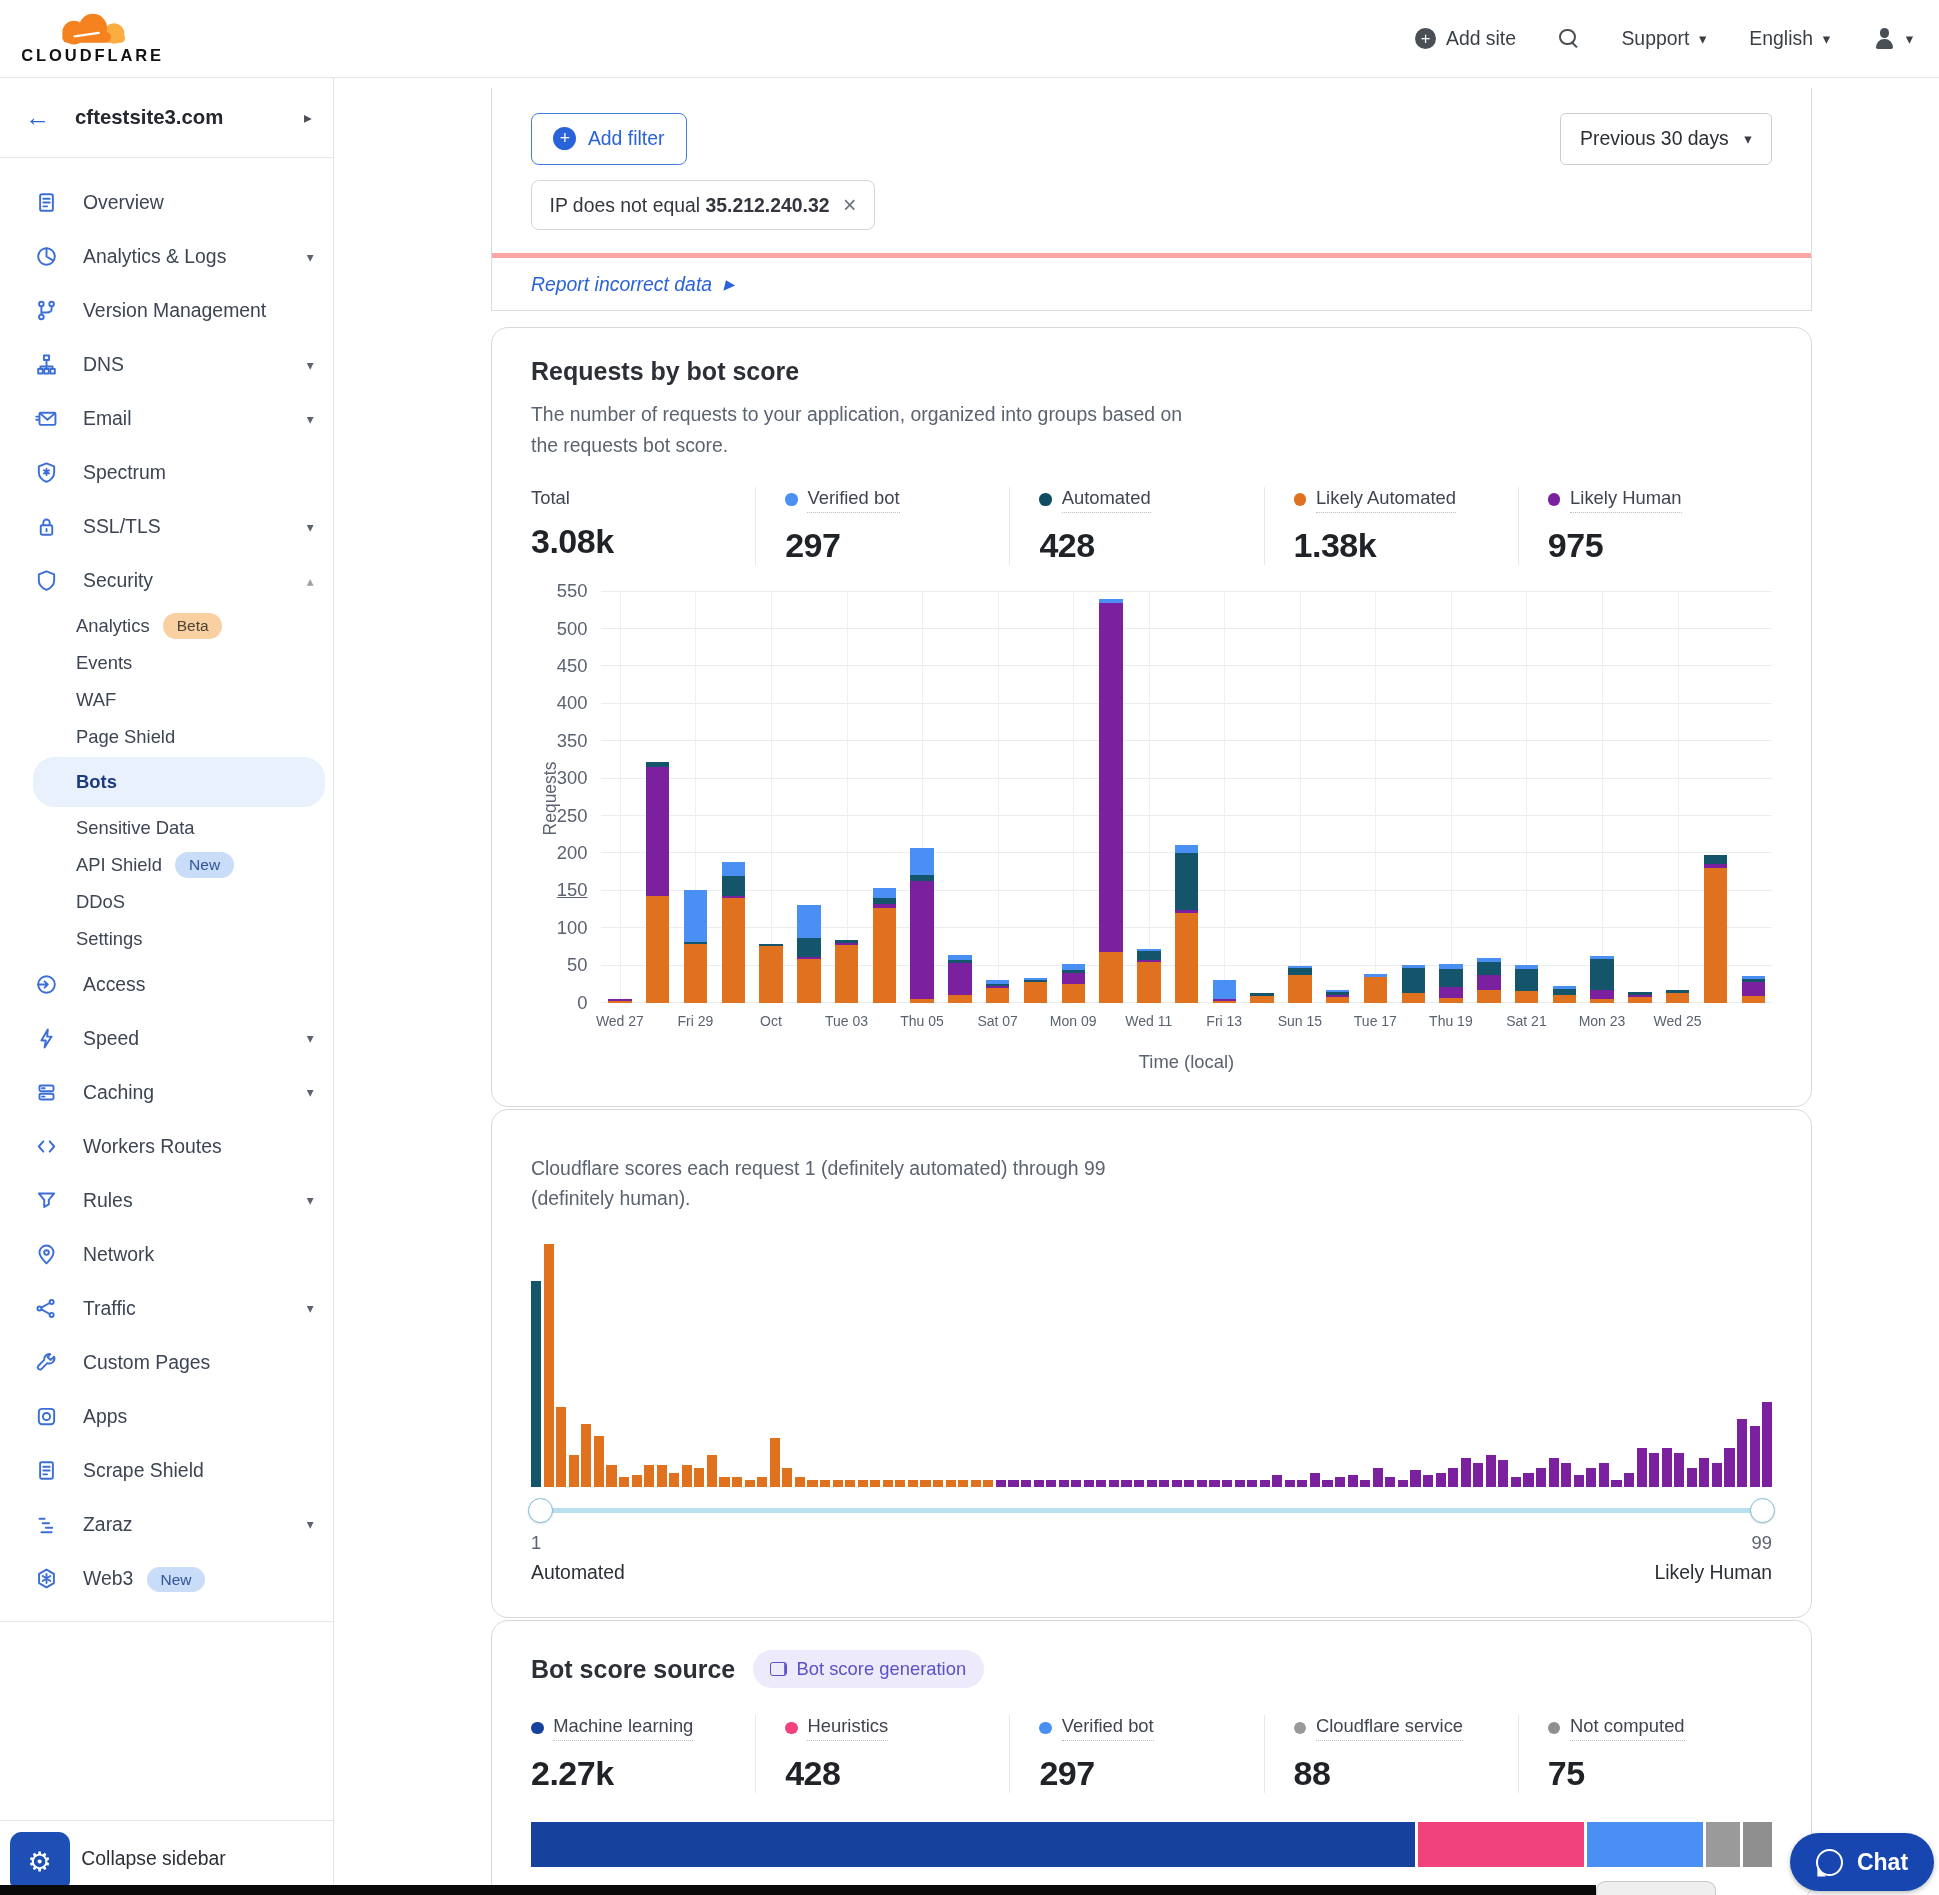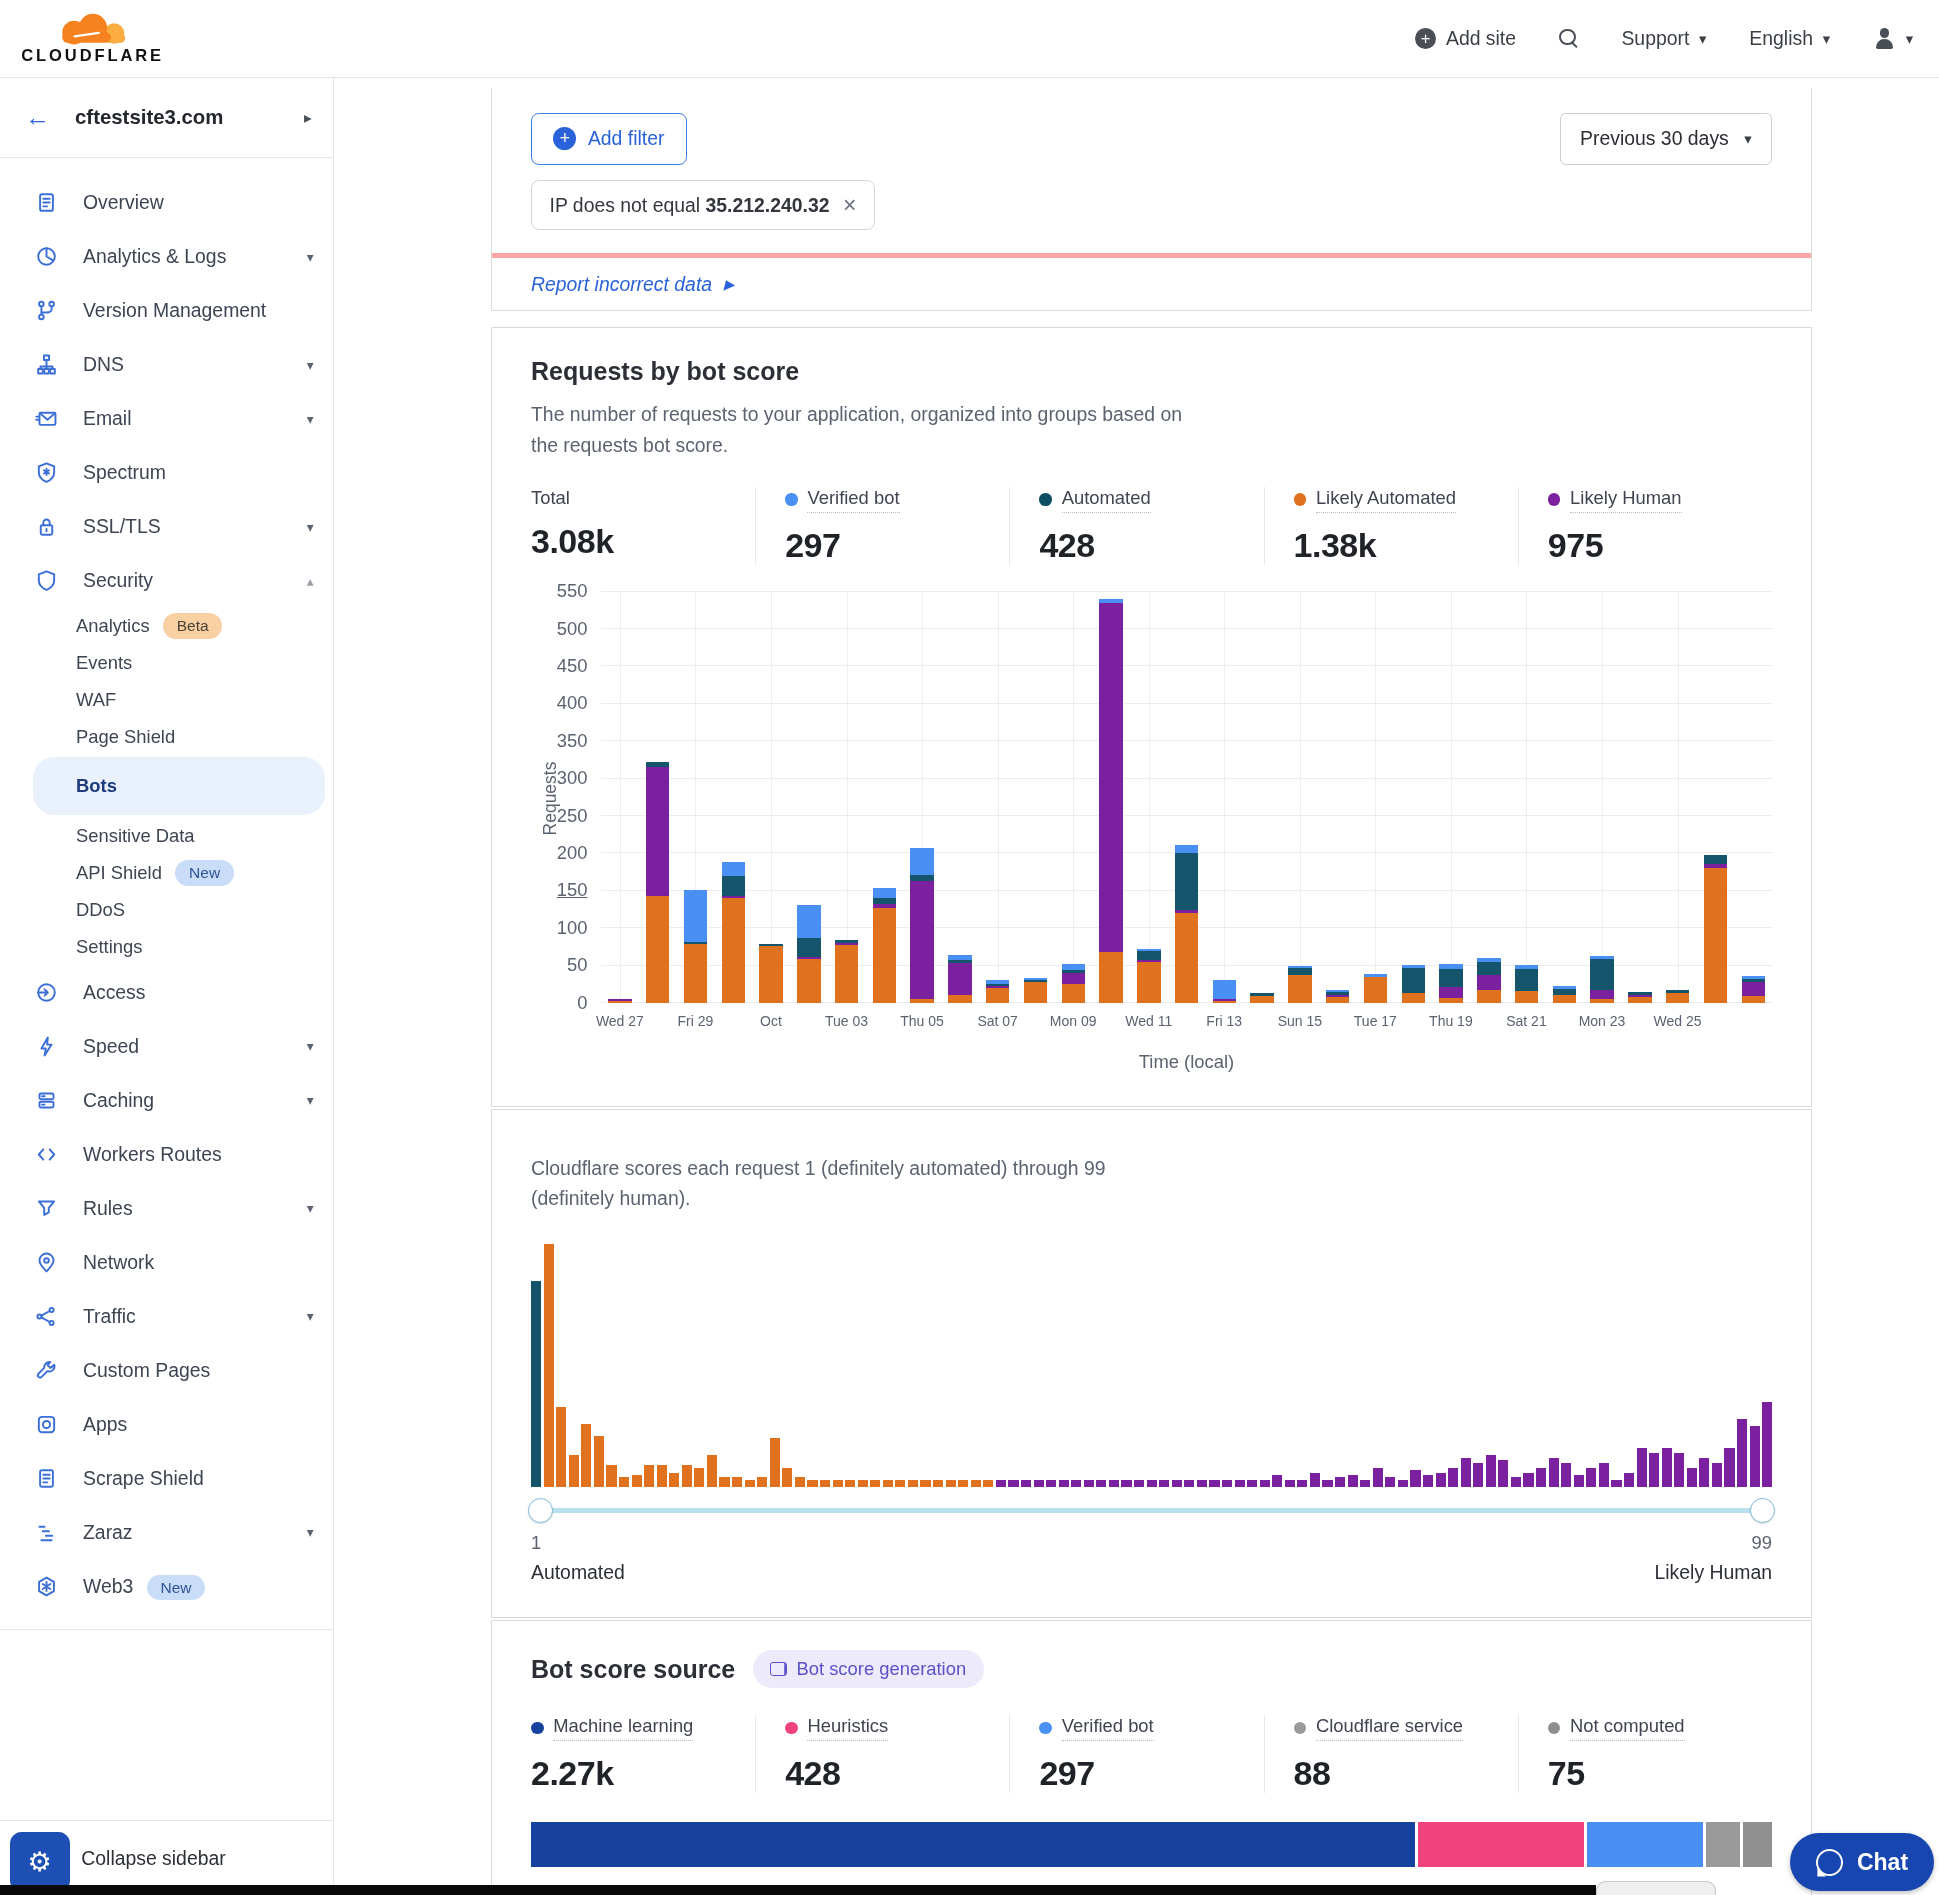--- a/index.html
+++ b/index.html
@@ -43,21 +43,21 @@
     font-size:19.4px; color:#3d4553; cursor:pointer; }
   .nav-item .nicon { width:25px; height:25px; margin-right:23px; flex:none; display:flex; align-items:center; }
   .nav-item svg { width:23px; height:23px; stroke:#3b6fd6; fill:none; stroke-width:1.5;
     stroke-linecap:round; stroke-linejoin:round; }
   .nav-label { flex:1; }
   .nav-caret { color:#5b6370; font-size:13.6px; }
   .nav-caret.up { color:#9aa0a8; }
   .sub-item { height:37px; display:flex; align-items:center; padding:0 13.6px 0 76px;
     font-size:18.4px; color:#3d4553; cursor:pointer; }
   .sub-item.selected { background:#e8f1fc; border-radius:21.3px; margin:1.9px 7.8px 1.9px 33px;
-    padding-left:43px; font-weight:700; color:#1d3a7d; height:58px; }
+    padding-left:43px; font-weight:700; color:#1d3a7d; height:50px; }
   .badge { font-size:15.5px; border-radius:13.6px; padding:3.9px 13.6px; margin-left:13.6px; }
   .badge.beta { background:#f8d0a2; color:#4c4236; }
   .badge.new { background:#c9dcf8; color:#2f5596; }
   .nav-div { border-top:1px solid #e6e6e6; margin-top:15.5px; }
   .side-fill { flex:1; }
   .collapse-row { border-top:1px solid #e6e6e6; height:76px; display:flex; align-items:center; }
   .gear-btn { width:60px; height:60px; background:#1d4fb5; border-radius:11.6px; margin:7.8px 11.6px 0 9.7px;
     color:#fff; font-size:27px; display:flex; align-items:center; justify-content:center; cursor:pointer; }
   .collapse-label { font-size:19.4px; color:#2c3036; }
 
@@ -74,21 +74,21 @@
   .chip { display:flex; align-items:center; gap:13.6px; height:50px; padding:0 17.5px;
     border:1px solid #d2d5da; border-radius:7.8px; font-size:19.4px; color:#33373d; background:#fff; }
   .chip b { font-weight:700; }
   .chip-x { color:#6b7280; font-size:23px; cursor:pointer; }
   .range-btn { display:flex; align-items:center; gap:15.5px; height:52px; padding:0 19.4px;
     border:1.5px solid #c9cdd3; border-radius:5.8px; font-size:19.4px; color:#2b2e33; background:#fff; cursor:pointer; }
   .report-row { border-top:5px solid #fca5a5; padding:14.6px 39px;font-style:italic; }
   .report-link { color:#2962d9; font-size:19.4px; cursor:pointer; display:inline-flex; align-items:center; gap:11.6px; }
   .report-link .tri { font-size:13.6px; }
 
-  .card { border:1px solid #d9d9d9; border-radius:1px; background:#fff; margin-top:15.5px; padding:29px 39px 33px; }
+  .card { border:1px solid #d9d9d9; border-radius:17px; background:#fff; margin-top:15.5px; padding:29px 39px 33px; }
   .card + .card { margin-top:1.9px; }
   .card-title-row { display:flex; align-items:center; gap:17.5px; }
   .card-title { font-size:25px; font-weight:700; color:#2c3036; }
   .pill-badge { display:inline-flex; align-items:center; gap:9.7px; background:#eceafb; color:#5b51c9;
     font-size:18.4px; border-radius:19.4px; padding:7.8px 17.5px; cursor:pointer; }
   .doc-ic { width:16.5px; height:14.6px; border:1.7px solid #5b51c9; border-radius:2.9px;
     box-shadow:inset -3.9px 0 0 -2.1px #5b51c9; }
   .card-desc { font-size:19.4px; color:#5b6370; line-height:1.55; margin-top:13.6px; max-width:660px; }
 
   

